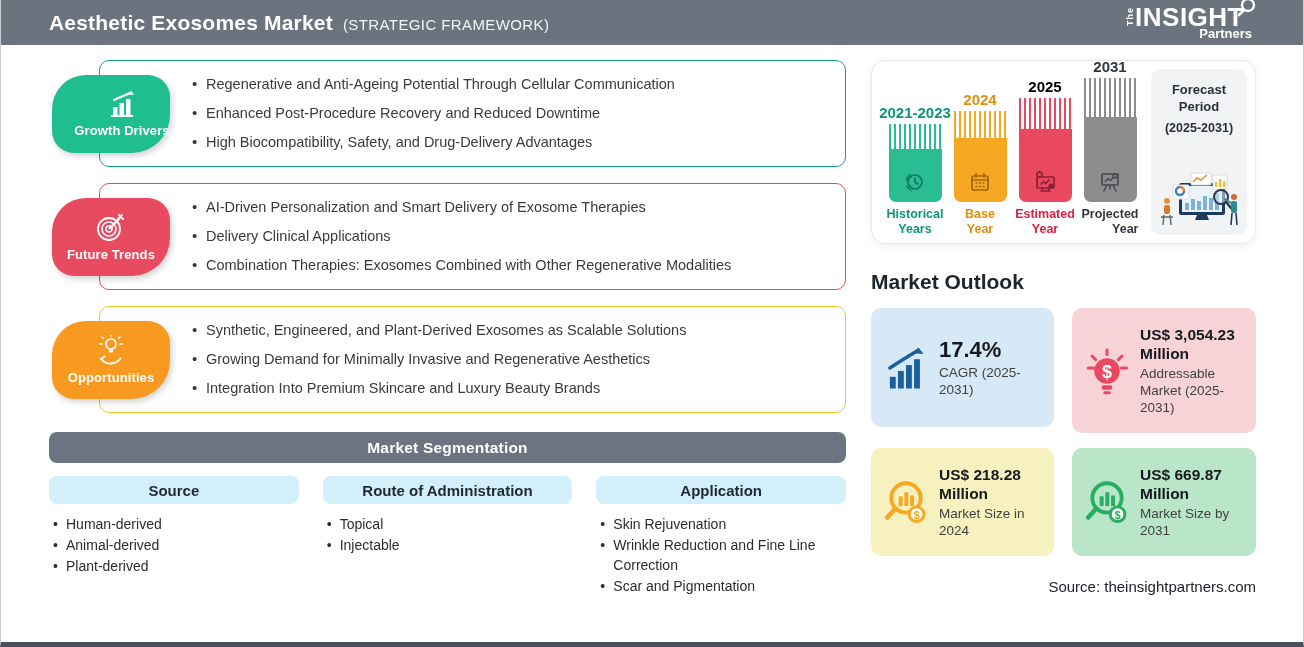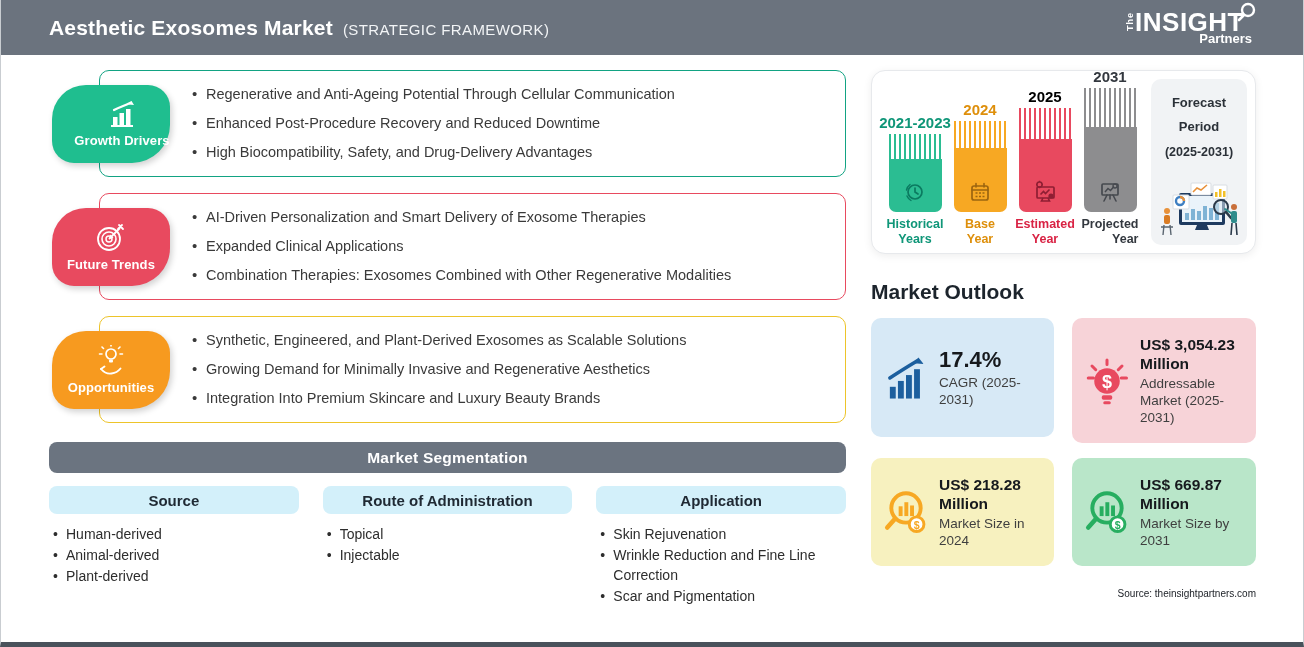--- a/index.html
+++ b/index.html
@@ -2,21 +2,21 @@
 <html><head>
 <meta charset="utf-8">
 <style>
   * { margin:0; padding:0; box-sizing:border-box; }
   html,body { width:1304px; height:647px; }
   body { font-family:"Liberation Sans",sans-serif; background:#ffffff; color:#2b2f34; }
   .page { width:1304px; height:647px; position:relative; overflow:hidden;
           border-left:1px solid #c9cdd1; border-right:1px solid #c9cdd1; border-bottom:5px solid #49525b; background:#fff; }
 
   
-  .topbar { height:55px; background:#6b737e; display:flex; align-items:center; padding:0 49px 0 48px; }
+  .topbar { height:45px; background:#6b737e; display:flex; align-items:center; padding:0 49px 0 48px; }
   .title-wrap { display:flex; align-items:baseline; gap:10px; flex:1; }
   .page-title { color:#fff; font-size:21px; font-weight:700; letter-spacing:.2px; }
   .page-subtitle { color:#f2f4f6; font-size:15px; font-weight:500; letter-spacing:.4px; }
   .logo { display:flex; align-items:flex-start; color:#fff; position:relative; }
   .logo-the { writing-mode:vertical-rl; transform:rotate(180deg); font-size:9px; font-weight:700; letter-spacing:1px; margin-top:3px; }
   .logo-main { display:flex; flex-direction:column; }
   .logo-insight { font-size:26px; font-weight:800; letter-spacing:.5px; line-height:26px; position:relative; padding-right:10px; }
   .logo-lens { position:absolute; top:-7px; right:-4px; }
   .logo-partners { font-size:13px; font-weight:600; text-align:right; margin-top:-4px; padding-right:2px; }
 
@@ -53,21 +53,21 @@
                     font-size:15px; font-weight:700; color:#1f2933; }
   .seg-list { margin-top:10px; padding-left:4px; }
   .seg-item { font-size:14px; color:#2d2d2d; line-height:20px; padding-left:13px; position:relative; margin-bottom:1px; }
   .seg-item::before { content:"•"; position:absolute; left:0; top:0; color:#2d2d2d; }
 
   
   .chart-card { position:relative; width:385px; height:184px; background:#fff; border:1px solid #e7e9ec;
                 border-radius:14px; box-shadow:0 2px 8px rgba(0,0,0,.07); }
   .forecast-panel { position:absolute; top:8px; right:8px; bottom:8px; width:96px; background:#f1f3f5; border-radius:10px;
                     display:flex; flex-direction:column; align-items:center; padding-top:12px; }
-  .forecast-title { font-size:13px; font-weight:700; color:#2b3138; text-align:center; line-height:24px; width:64px; }
+  .forecast-title { font-size:13px; font-weight:700; color:#2b3138; text-align:center; line-height:17px; width:64px; }
   .forecast-range { font-size:12.5px; font-weight:700; color:#2b3138; margin-top:6px; }
   .forecast-illu { position:absolute; bottom:4px; left:50%; transform:translateX(-50%); }
   .bars-wrap { position:absolute; left:15px; bottom:4px; display:flex; align-items:flex-end; gap:9px; }
   .tbar-group { display:flex; flex-direction:column; align-items:center; width:56px; }
   .tbar-year { font-size:15px; font-weight:800; margin-bottom:3px; white-space:nowrap; }
   .tbar { width:53px; }
   .tbar .stripes { width:100%; background:repeating-linear-gradient(90deg, var(--c) 0 2px, #ffffff 2px 5px); }
   .tbar .solid { width:100%; background:var(--c); border-radius:0 0 7px 7px; display:flex; align-items:flex-end; justify-content:center; padding-bottom:8px; }
   .tbar-label { height:32px; margin-top:5px; font-size:12.5px; font-weight:700; line-height:15px; text-align:center; }
   .g1 { --c:#2bbd92; } .g1 .stripes{height:25px;} .g1 .solid{height:53px;} .g1 .tbar-year{color:#0f9678;} .g1 .tbar-label{color:#0f9678;}
@@ -81,21 +81,21 @@
   .stat-card { border-radius:10px; padding:12px 12px 12px 10px; display:flex; align-items:center; gap:8px; }
   .stat-card.c1 { background:#d7e9f6; height:119px; }
   .stat-card.c2 { background:#f7d3d8; height:125px; }
   .stat-card.c3 { background:#f7f1bf; height:108px; }
   .stat-card.c4 { background:#b9e6c9; height:108px; }
   .stat-icon { flex:0 0 50px; display:flex; align-items:center; justify-content:center; }
   .stat-text { flex:1; }
   .stat-value { font-weight:800; color:#16191d; font-size:15.5px; line-height:19px; }
   .c1 .stat-value { font-size:22px; line-height:24px; }
   .stat-label { font-size:13.5px; color:#3f3f3f; line-height:17px; margin-top:2px; }
-  .source-note { margin-top:22px; text-align:right; font-size:10px; color:#20242a; }
+  .source-note { margin-top:22px; text-align:right; font-size:15px; color:#20242a; }
 
   .ic-orange { color:#f7a823; } .ic-green { color:#27ae60; }
 </style>
 </head>
 <body>
 
 <div class="page">
 
   <div class="topbar">
     <div class="title-wrap">
@@ -144,21 +144,21 @@
             <circle cx="15" cy="17" r="11" fill="none" stroke="#fff" stroke-width="1.8"></circle>
             <circle cx="15" cy="17" r="7" fill="none" stroke="#fff" stroke-width="1.6"></circle>
             <circle cx="15" cy="17" r="3" fill="none" stroke="#fff" stroke-width="1.5"></circle>
             <line x1="15" y1="17" x2="26" y2="6" stroke="#fff" stroke-width="1.8"></line>
             <path d="M15 17 L19.5 15.8 L16.2 12.5 Z" fill="#fff"></path>
             <path d="M25 3 L29 7 M24 7 L28 3" stroke="#fff" stroke-width="1.8" stroke-linecap="round"></path>
           </svg>
           <span class="badge-label">Future Trends</span>
         </div>
         <div class="fw-bullet">AI-Driven Personalization and Smart Delivery of Exosome Therapies</div>
-        <div class="fw-bullet">Expanded Clinical Applications</div>
+        <div class="fw-bullet">Delivery Clinical Applications</div>
         <div class="fw-bullet">Combination Therapies: Exosomes Combined with Other Regenerative Modalities</div>
       </div>
 
       <div class="fw-box opps">
         <div class="badge opps">
           <svg width="34" height="32" viewBox="0 0 34 32">
             <circle cx="17" cy="9" r="5" fill="none" stroke="#fff" stroke-width="1.7"></circle>
             <rect x="15" y="14.5" width="4" height="3" rx="1" fill="#fff"></rect>
             <path d="M17 1 V-1 M9.5 3.5 L8 2 M24.5 3.5 L26 2 M8 9 H5.5 M28.5 9 H26" stroke="#fff" stroke-width="1.6" stroke-linecap="round"></path>
             <path d="M7 24 C10 27.5 14 29 17.5 28.5 C21.5 28 24.5 26 26.5 23.5" stroke="#fff" stroke-width="1.9" fill="none" stroke-linecap="round"></path>

